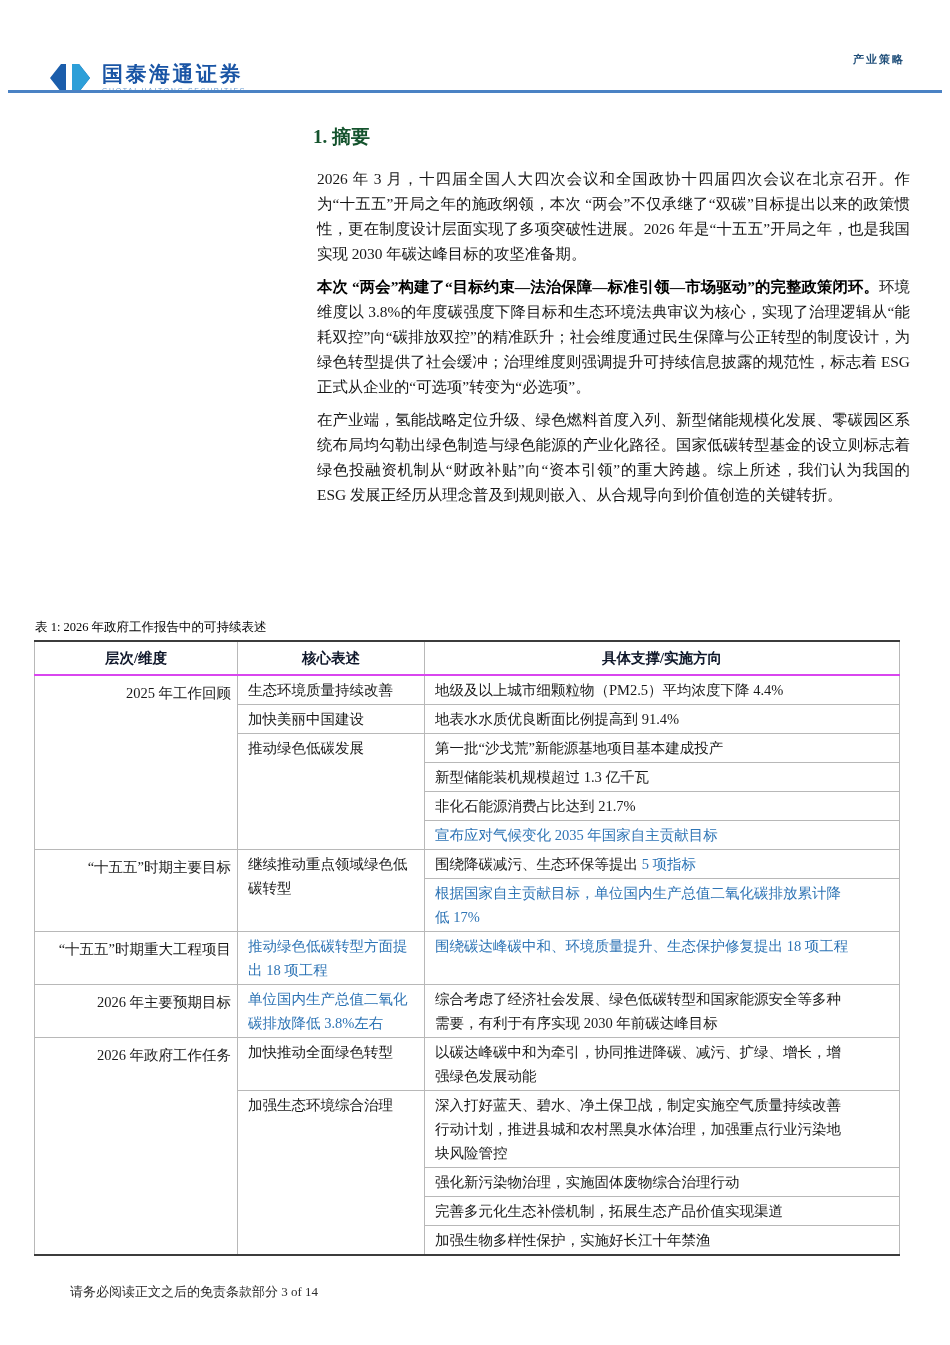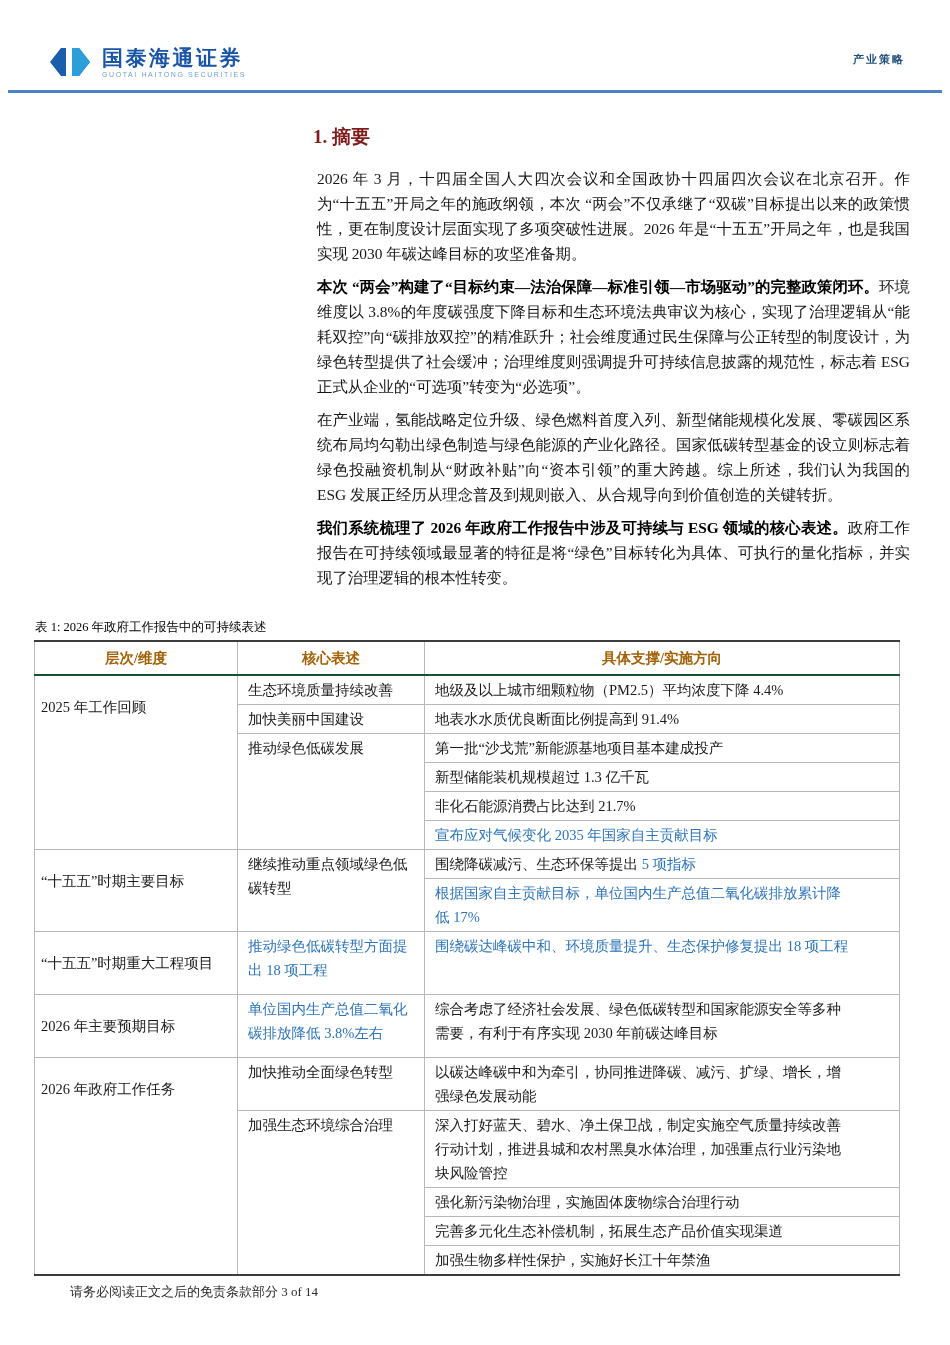--- a/index.html
+++ b/index.html
@@ -1,41 +1,41 @@
 <!DOCTYPE html>
 <html><head>
 <meta charset="utf-8">
 <style>
   html,body{margin:0;padding:0;background:#fff;}
   .page{
     position:relative;width:950px;height:1345px;background:#ffffff;overflow:hidden;
     font-family:"Liberation Serif","DejaVu Serif",serif;color:#1a1a1a;
   }
   
-  .brand{position:absolute;left:48px;top:44px;display:flex;align-items:center;gap:10px;}
+  .brand{position:absolute;left:48px;top:60px;display:flex;align-items:center;gap:10px;}
   .brand svg{display:block;}
   .logo-cn{font-size:21px;font-weight:bold;color:#1a55a5;letter-spacing:2.5px;line-height:1.1;font-family:"Liberation Sans","DejaVu Sans",sans-serif;}
   .logo-en{font-size:7px;color:#6f9fd2;letter-spacing:1.6px;margin-top:2px;font-family:"Liberation Sans","DejaVu Sans",sans-serif;}
   .category{position:absolute;right:45px;top:52px;font-size:11px;font-weight:bold;color:#1f4e79;letter-spacing:2px;}
   .header-rule{position:absolute;left:8px;right:8px;top:90px;height:3px;background:#4a82c4;}
   
   .main{position:absolute;left:313px;top:124px;width:597px;}
-  .main h1{margin:0 0 16px 0;font-size:19px;color:#7f1d1d;font-weight:bold;}
+  .main h1{margin:0 0 16px 0;font-size:19px;color:#14532d;font-weight:bold;}
   .main p{margin:0 0 8px 4px;font-size:15.4px;line-height:25px;text-align:justify;color:#161616;}
   .main p b{color:#000;}
   
   .table-block{position:absolute;left:34px;top:619px;width:944px;}
   .caption{font-size:12.5px;color:#000;margin:0 0 4px 1px;}
   table{width:866px;border-collapse:collapse;table-layout:fixed;
         font-size:14.5px;line-height:24px;
         border-top:2.5px solid #3c3c3c;border-bottom:2.5px solid #3c3c3c;
         border-left:1px solid #a8a8a8;border-right:1px solid #a8a8a8;}
   th,td{border:1px solid #b8b8b8;vertical-align:top;padding:2px 10px;}
-  th{font-weight:bold;text-align:center;padding:4px 20px;border-bottom:2px solid #14532d;color:#a16207;}
-  td.c0{text-align:left;padding:19px 6px;}
+  th{font-weight:bold;text-align:center;padding:4px 20px;border-bottom:2px solid #d946ef;color:#0f172a;}
+  td.c0{text-align:right;padding:5px 6px;}
   td.c2{padding-right:49px;}
   .blue{color:#2e74b5;}
   
   .footer{position:absolute;left:42px;top:1283px;font-size:13px;color:#2b2b2b;margin-left:28px;}
 </style>
 </head>
 <body>
 
 <div class="page">
 
@@ -51,21 +51,20 @@
     </div>
   </div>
   <div class="category">产业策略</div>
   <div class="header-rule"></div>
 
   <div class="main">
     <h1>1. 摘要</h1>
     <p><b></b><span>2026 年 3 月，十四届全国人大四次会议和全国政协十四届四次会议在北京召开。作为“十五五”开局之年的施政纲领，本次 “两会”不仅承继了“双碳”目标提出以来的政策惯性，更在制度设计层面实现了多项突破性进展。2026 年是“十五五”开局之年，也是我国实现 2030 年碳达峰目标的攻坚准备期。</span></p>
     <p><b>本次 “两会”构建了“目标约束—法治保障—标准引领—市场驱动”的完整政策闭环。</b><span>环境维度以 3.8%的年度碳强度下降目标和生态环境法典审议为核心，实现了治理逻辑从“能耗双控”向“碳排放双控”的精准跃升；社会维度通过民生保障与公正转型的制度设计，为绿色转型提供了社会缓冲；治理维度则强调提升可持续信息披露的规范性，标志着 ESG 正式从企业的“可选项”转变为“必选项”。</span></p>
     <p><b></b><span>在产业端，氢能战略定位升级、绿色燃料首度入列、新型储能规模化发展、零碳园区系统布局均勾勒出绿色制造与绿色能源的产业化路径。国家低碳转型基金的设立则标志着绿色投融资机制从“财政补贴”向“资本引领”的重大跨越。综上所述，我们认为我国的 ESG 发展正经历从理念普及到规则嵌入、从合规导向到价值创造的关键转折。</span></p>
-    <p><b>我们系统梳理了 2026 年政府工作报告中涉及可持续与 ESG 领域的核心表述。</b><span>政府工作报告在可持续领域最显著的特征是将“绿色”目标转化为具体、可执行的量化指标，并实现了治理逻辑的根本性转变。</span></p>
   </div>
 
   <div class="table-block">
     <div class="caption">表 1: 2026 年政府工作报告中的可持续表述</div>
     <table>
       <colgroup>
           <col style="width:203px">
           <col style="width:187px">
           <col>
         </colgroup>

